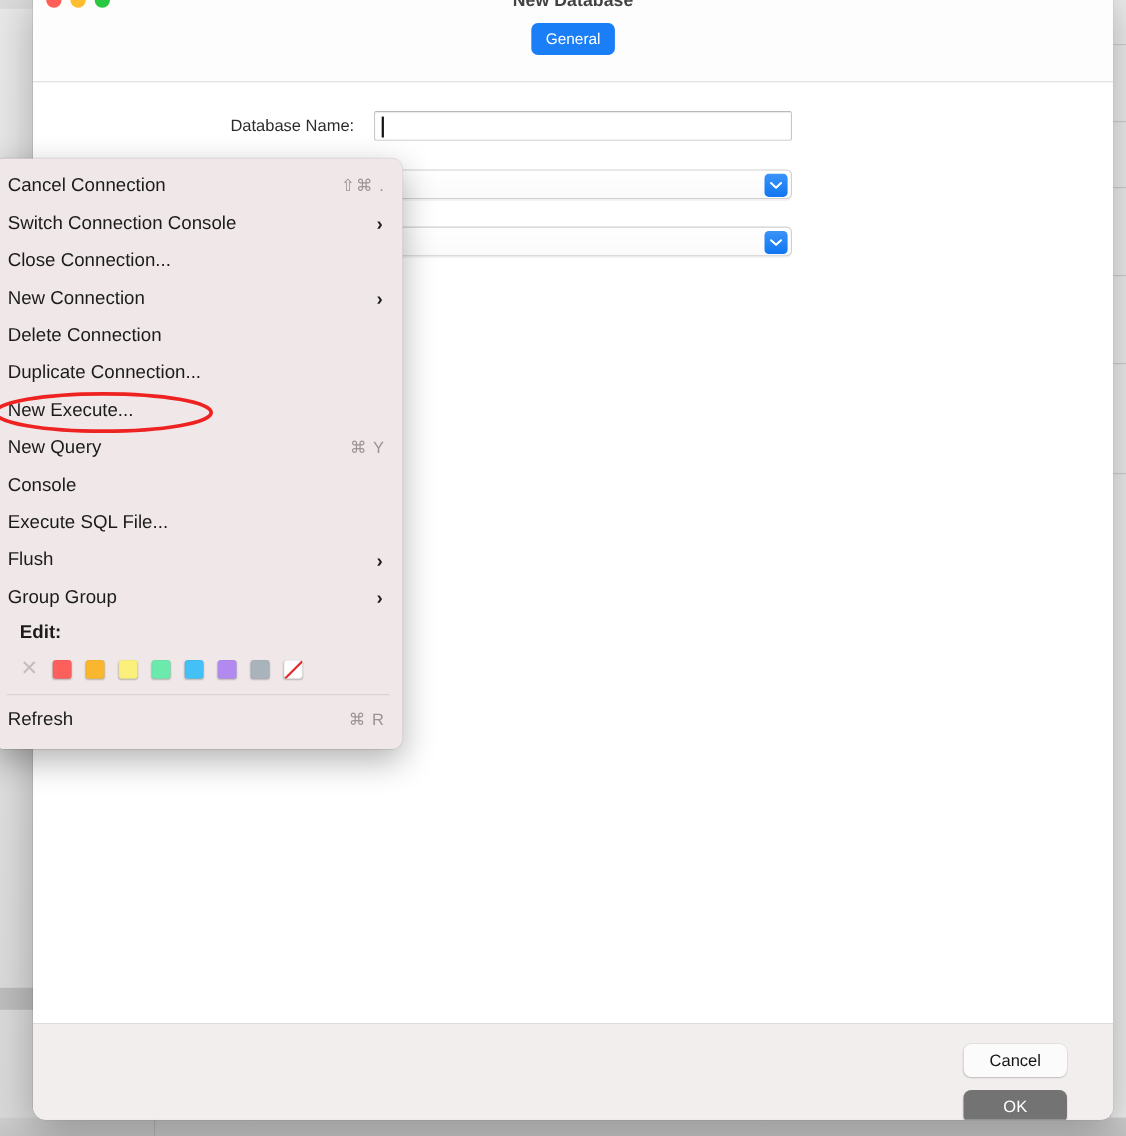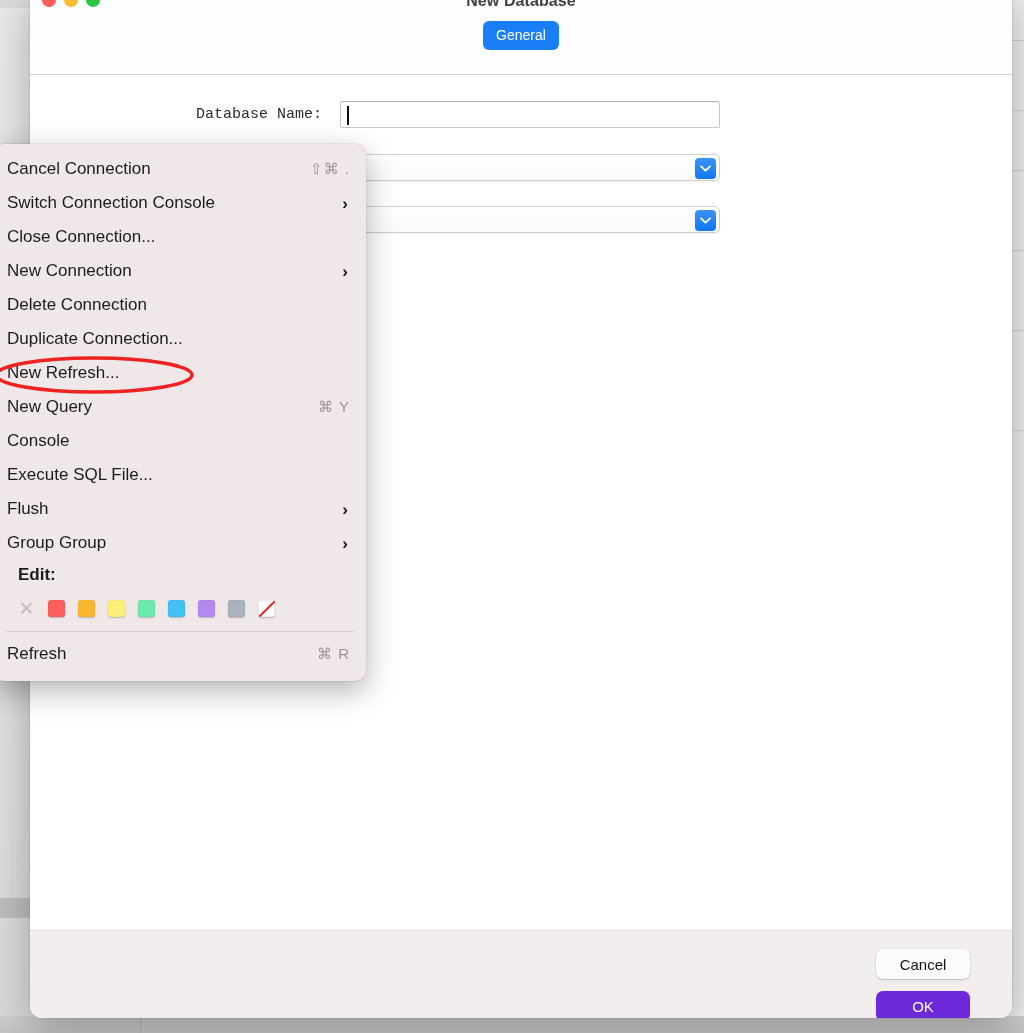--- a/index.html
+++ b/index.html
@@ -208,21 +208,21 @@
     padding: 0 20px;
     cursor: default;
   }
   .btn.secondary {
     background: #fcfbfb;
     color: #141414;
     box-shadow: 0 1px 1.5px rgba(0,0,0,0.18), 0 0 0 0.5px rgba(0,0,0,0.07);
     min-width: 92px;
   }
   .btn.primary {
-    background: #6d28d9;
+    background: #737373;
     color: #ffffff;
     box-shadow: 0 1px 1.5px rgba(0,0,0,0.22);
     min-width: 94px;
   }
 
   
   #context-menu {
     position: absolute;
     left: -6px; top: 144px;
     width: 372px;
@@ -351,21 +351,21 @@
       <div class="tl max"></div>
     </div>
     <div id="dialog-title">New Database</div>
     <div id="toolbar-tabs">
       <button id="tab-general">General</button>
     </div>
   </div>
 
   <div id="dialog-body">
 
-    <div class="form-row" style="left:0; top:26px;font-family:Liberation Mono, monospace;">
+    <div class="form-row" style="left:0; top:26px;">
       <div class="form-label">Database Name:</div>
       <div class="text-field">
         <div class="text-caret"></div>
       </div>
     </div>
 
     <div class="form-row" style="left:0; top:79px;">
       <div class="form-label"></div>
       <div class="popup-button">
         <span class="popup-value"></span>
@@ -423,21 +423,21 @@
 
   <div class="menu-item">
     <span class="menu-label">Delete Connection</span>
   </div>
 
   <div class="menu-item">
     <span class="menu-label">Duplicate Connection...</span>
   </div>
 
   <div class="menu-item">
-    <span class="menu-label">New Refresh...</span>
+    <span class="menu-label">New Execute...</span>
   </div>
 
   <div class="menu-item">
     <span class="menu-label">New Query</span>
     <span class="menu-shortcut">⌘ Y</span>
   </div>
 
   <div class="menu-item">
     <span class="menu-label">Console</span>
   </div>

